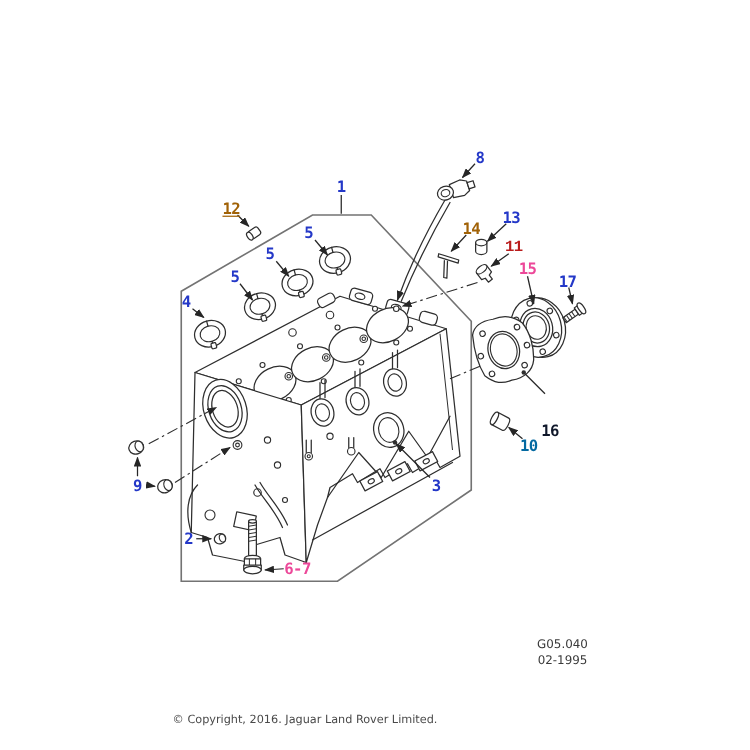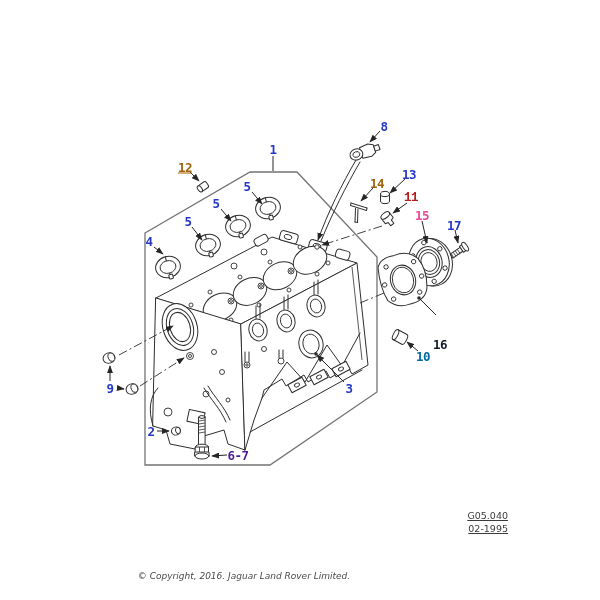--- a/index.html
+++ b/index.html
@@ -11,24 +11,24 @@
   .ln{fill:none;stroke:#2e2e2e;stroke-width:1;stroke-linejoin:round;stroke-linecap:round;}
   .thin{fill:none;stroke:#2e2e2e;stroke-width:.8;}
   .hole{fill:#ffffff;stroke:#2e2e2e;stroke-width:.9;}
   .dot{fill:#2e2e2e;stroke:none;}
   .frame{fill:none;stroke:#737373;stroke-width:1.3;stroke-linejoin:miter;}
   .ld{fill:none;stroke:#262626;stroke-width:1;}
   .cl{fill:none;stroke:#2e2e2e;stroke-width:.9;stroke-dasharray:9 3 2 3;}
   .callout{position:absolute;transform:translate(-50%,-50%);
            font-family:"DejaVu Sans Mono", monospace;font-weight:bold;font-size:12.5px;
            letter-spacing:-0.5px;cursor:pointer;user-select:none;}
-  .infobox{position:absolute;left:392px;top:509px;width:116px;text-align:right;
-           font-size:9.5px;line-height:13px;color:#3a3a3a;text-decoration:underline;}
+  .infobox{position:absolute;left:392px;top:509px;width:116px;text-align:center;
+           font-size:9.5px;line-height:13px;color:#3a3a3a;}
   .copyright{position:absolute;left:0;top:571px;width:488px;text-align:center;
-             font-size:9px;color:#4a4a4a;font-style:italic;}
+             font-size:9px;color:#4a4a4a;}
 </style>
 </head>
 <body>
 
 <div class="page">
 
 <svg width="600" height="600" viewBox="0 0 600 600">
   <defs>
     <marker id="arr" markerWidth="8" markerHeight="6" refX="7.2" refY="3" orient="auto" markerUnits="userSpaceOnUse">
       <path d="M0,0 L8,3 L0,6 Z" fill="#262626"></path>
@@ -295,21 +295,21 @@
 </svg>
 
 <div>
       <div class="callout" style="left: 273px; top: 149px; color: rgb(36, 56, 200);">1</div>
       <div class="callout" style="left: 151px; top: 431px; color: rgb(36, 56, 200);">2</div>
       <div class="callout" style="left: 349px; top: 388px; color: rgb(36, 56, 200);">3</div>
       <div class="callout" style="left: 149px; top: 241px; color: rgb(36, 56, 200);">4</div>
       <div class="callout" style="left: 188px; top: 221px; color: rgb(36, 56, 200);">5</div>
       <div class="callout" style="left: 216px; top: 203px; color: rgb(36, 56, 200);">5</div>
       <div class="callout" style="left: 247px; top: 186px; color: rgb(36, 56, 200);">5</div>
-      <div class="callout" style="left: 238px; top: 455px; color: #4c1d95;">6-7</div>
+      <div class="callout" style="left: 238px; top: 455px; color: #ec4899;">6-7</div>
       <div class="callout" style="left: 384px; top: 126px; color: rgb(36, 56, 200);">8</div>
       <div class="callout" style="left: 110px; top: 388px; color: rgb(36, 56, 200);">9</div>
       <div class="callout" style="left: 423px; top: 356px; color: #0369a1;">10</div>
       <div class="callout" style="left: 411px; top: 198px; color: #b91c1c; font-family: Liberation Mono, monospace;">11</div>
       <div class="callout" style="left: 185px; top: 167px; color: #a16207; text-decoration: underline;">12</div>
       <div class="callout" style="left: 409px; top: 174px; color: rgb(36, 56, 200);">13</div>
       <div class="callout" style="left: 377px; top: 183px; color: #a16207;">14</div>
       <div class="callout" style="left: 422px; top: 215px; color: #ec4899;">15</div>
       <div class="callout" style="left: 440px; top: 320px; color: #0f172a; margin-top: 24px;">16</div>
       <div class="callout" style="left: 454px; top: 225px; color: rgb(36, 56, 200); text-align: center;">17</div>

